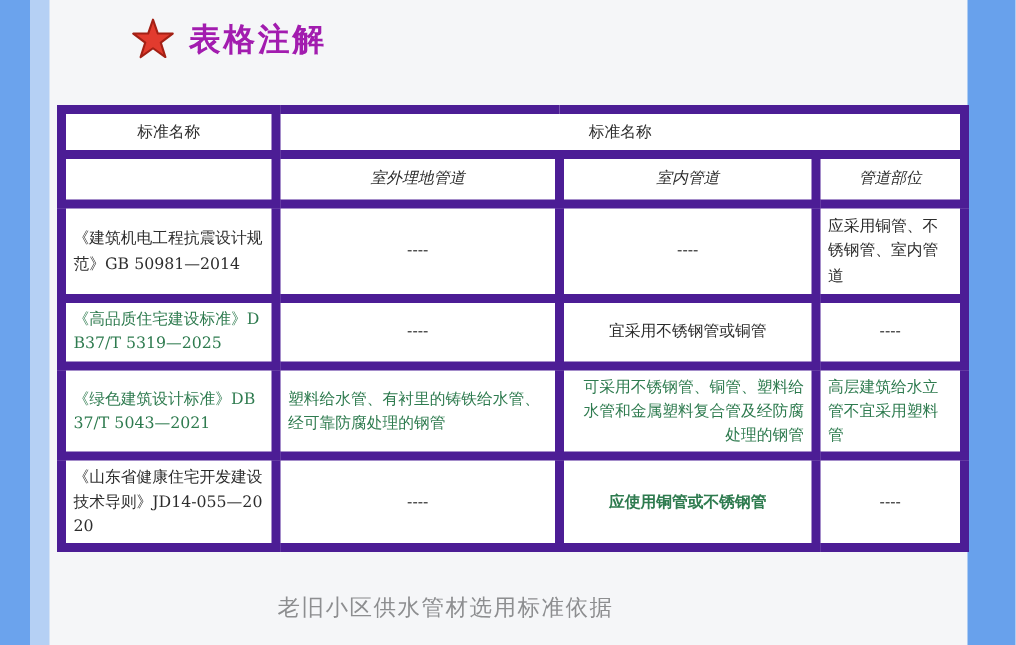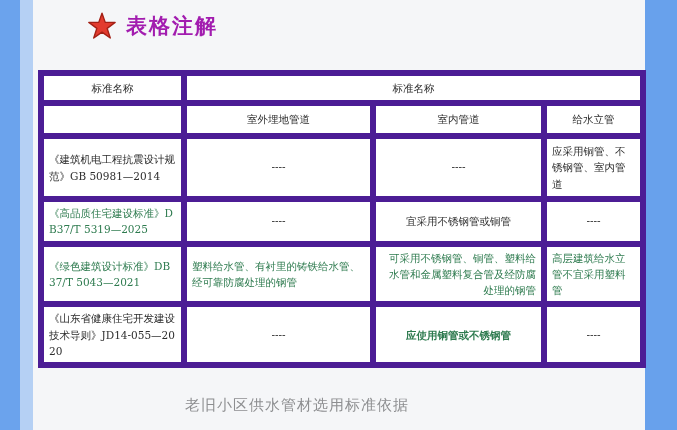--- a/index.html
+++ b/index.html
@@ -9,21 +9,21 @@
   #stripe-left{left:0;width:20px;background:#6ba3ed;}
   #stripe-left-light{left:20px;width:13px;background:#b5d0f4;}
   #stripe-right{left:645px;width:32px;background:#68a1ec;}
   #header{position:absolute;left:88px;top:12px;display:flex;align-items:center;gap:10px;}
   #star{width:28px;height:28px;display:block;}
   #page-title{font-size:21px;font-weight:bold;color:#a21caf;letter-spacing:2px;}
   #std-table{position:absolute;left:38px;top:70px;width:602px;border-collapse:collapse;table-layout:fixed;background:#ffffff;font-family:"DejaVu Serif","Liberation Serif",serif;font-size:10.5px;color:#2d2d2d;}
   #std-table td,#std-table th{border:6px solid #4c1d95;font-weight:normal;text-align:center;vertical-align:middle;padding:3px 5px;line-height:1.55;box-sizing:border-box;word-break:break-all;}
   #std-table{border:2px solid #141414;}
   #std-table thead tr:nth-child(1){height:30px;}
-  #std-table thead tr:nth-child(2){height:33px;}
+  #std-table thead tr:nth-child(2){height:33px;font-style:italic;}
   #std-table tbody tr:nth-child(1){height:63px;}
   #std-table tbody tr:nth-child(2){height:44px;}
   #std-table tbody tr:nth-child(3){height:43px;}
   #std-table tbody tr:nth-child(4){height:54px;}
   #std-table tbody tr:nth-child(5){height:51px;}
   #std-table td.left{text-align:left;}
   #caption{position:absolute;left:33px;top:396px;width:528px;text-align:center;font-size:15px;color:#8d8e90;letter-spacing:1px;}
 </style>
 </head>
 <body>
@@ -49,21 +49,21 @@
     </colgroup>
     <thead>
       <tr>
         <th>标准名称</th>
         <th colspan="3">标准名称</th>
       </tr>
       <tr>
         <th></th>
         <th>室外埋地管道</th>
         <th>室内管道</th>
-        <th>给水立管</th>
+        <th>管道部位</th>
       </tr>
     </thead>
     <tbody>
         <tr>
           <td class="left">《建筑机电工程抗震设计规范》GB 50981—2014</td>
           <td>----</td>
           <td>----</td>
           <td class="left">应采用铜管、不锈钢管、室内管道</td>
         </tr>
         <tr>

